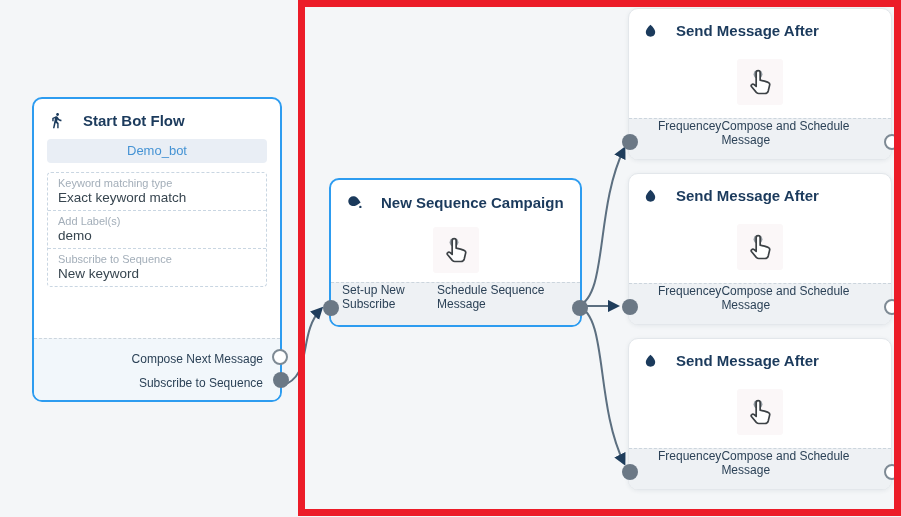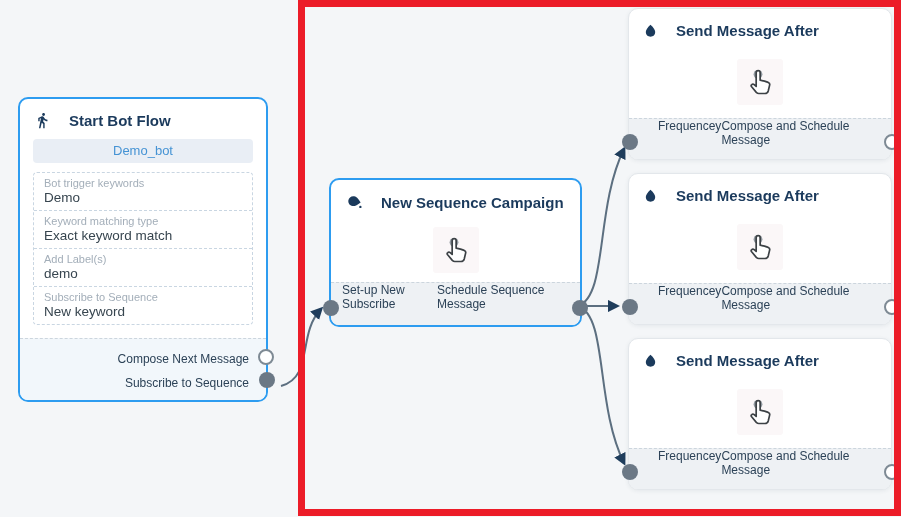--- a/index.html
+++ b/index.html
@@ -25,21 +25,21 @@
   .node--plain { border:1px solid #e3e7eb; box-shadow:0 1px 4px rgba(40,60,80,.08); }
 
   .node__header {
     display:flex; align-items:center; gap:18px;
     padding:13px 14px 6px 14px;
     font-size:15px; font-weight:bold; color:#1b3a5c;
   }
   .node__header svg { flex:0 0 auto; }
 
   
-  #start-node { left:18px; top:97px; width:250px; height:305px; }
+  #start-node { left:32px; top:97px; width:250px; height:305px; }
   .pill {
     margin:4px 13px 9px 13px; height:24px; line-height:24px;
     background:#e9eef5; border-radius:4px; text-align:center;
     font-size:13px; color:#4593d4; cursor:pointer;
   }
   .fields {
     margin:0 13px; border:1px dashed #c9d6e2; border-radius:4px;
   }
   .frow { padding:4px 10px 5px 10px; border-bottom:1px dashed #c9d6e2; }
   .frow:last-child { border-bottom:none; }
@@ -118,24 +118,20 @@
       <svg width="17" height="17" viewBox="0 0 24 24" fill="#1b3a5c">
         <path d="M13.5 5.5c1.1 0 2-.9 2-2s-.9-2-2-2-2 .9-2 2 .9 2 2 2zM9.8 8.9 7 23h2.1l1.8-8 2.1 2v6h2v-7.5l-2.1-2 .6-3C14.8 12 16.8 13 19 13v-2c-1.9 0-3.5-1-4.3-2.4l-1-1.6c-.4-.6-1-1-1.7-1-.3 0-.5.1-.8.1L6 8.3V13h2V9.6l1.8-.7z"></path>
       </svg>
       <span>Start Bot Flow</span>
     </div>
 
     <div class="pill">Demo_bot</div>
 
     <div class="fields">
       <div class="frow">
-        <span class="flabel">Bot trigger keywords</span>
-        <span class="fvalue">Demo</span>
-      </div>
-      <div class="frow">
         <span class="flabel">Keyword matching type</span>
         <span class="fvalue">Exact keyword match</span>
       </div>
       <div class="frow">
         <span class="flabel">Add Label(s)</span>
         <span class="fvalue">demo</span>
       </div>
       <div class="frow">
         <span class="flabel">Subscribe to Sequence</span>
         <span class="fvalue">New keyword</span>

